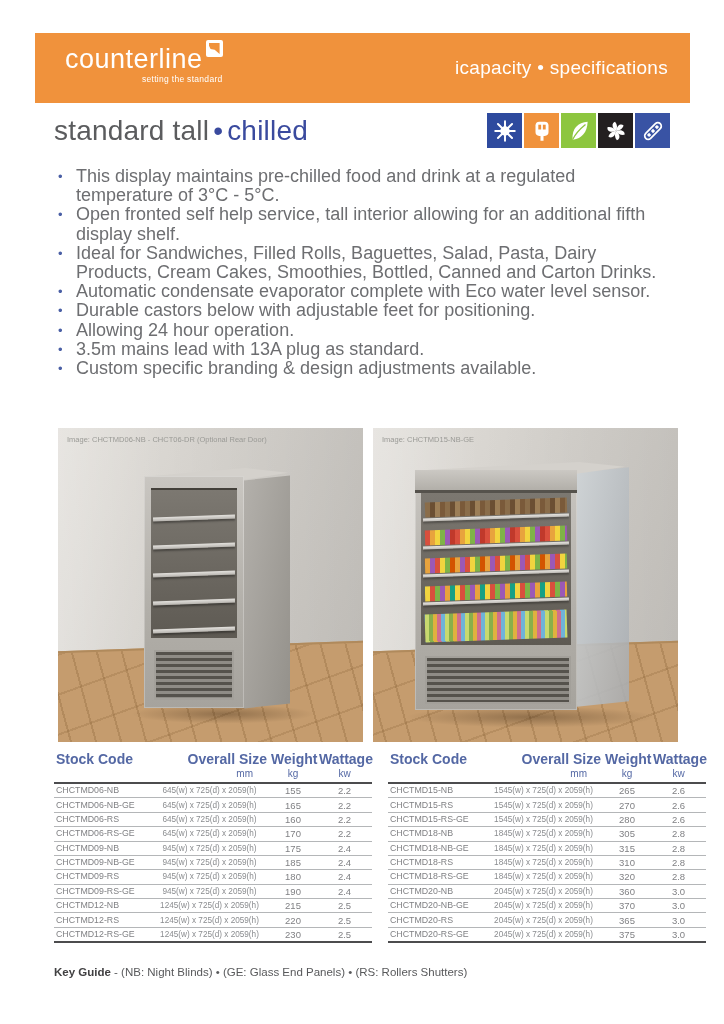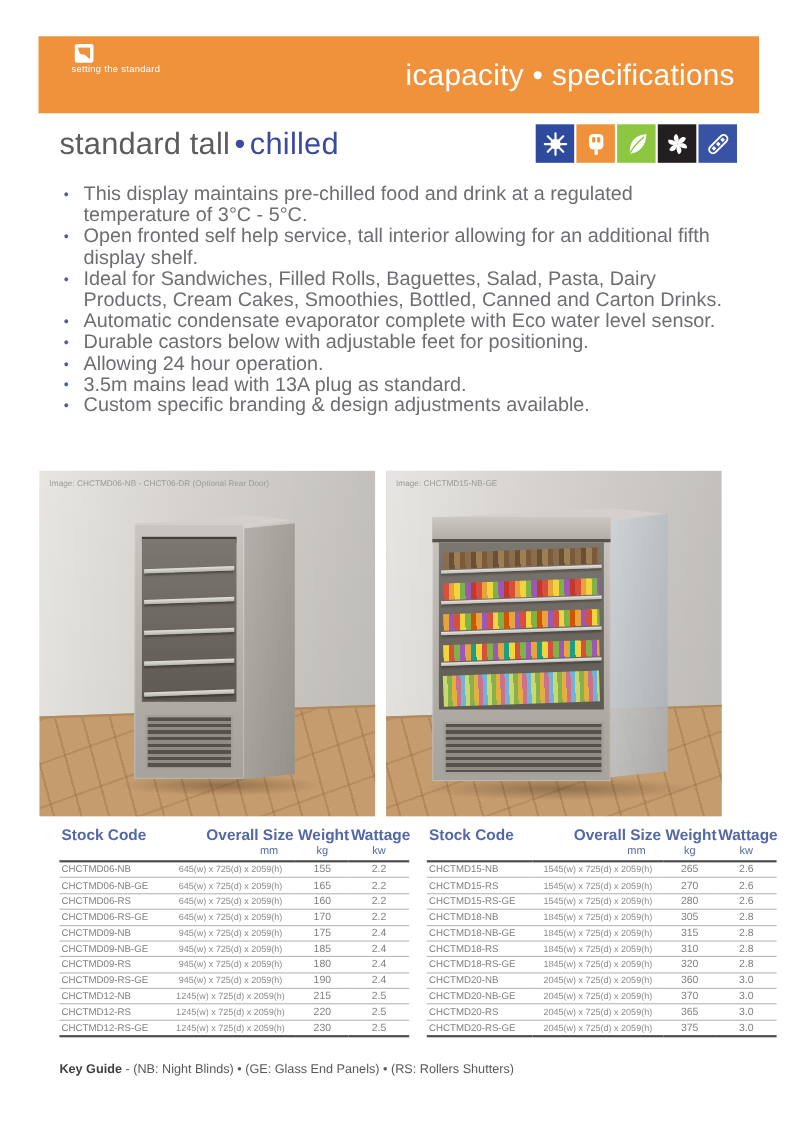--- a/index.html
+++ b/index.html
@@ -9,39 +9,39 @@
   
   .banner{position:absolute;left:35px;top:33px;width:655px;height:70px;background:#f0923c;}
   .logo{position:absolute;left:30px;top:11px;color:#fff;}
   .logo-line{display:flex;align-items:flex-start;}
   .logo-word{font-size:27px;letter-spacing:.5px;line-height:30px;}
   .logo-mark{width:17px;height:17px;background:#fff;border-radius:2px;margin-left:3px;margin-top:-4px;position:relative;}
   .logo-mark:before{content:"";position:absolute;left:3px;top:3px;width:11px;height:11px;
       background:#f0923c;clip-path:polygon(0 0,100% 0,100% 100%,55% 62%,18% 55%,0 18%);}
   .tagline{font-size:8.5px;text-align:right;margin-top:0;letter-spacing:.3px;}
   .banner-right{position:absolute;right:22px;top:0;height:70px;display:flex;align-items:center;
-      color:#fff;font-size:27px;letter-spacing:.3px;}
+      color:#fff;font-size:19px;letter-spacing:.3px;}
 
   
   .title-row{position:absolute;left:54px;top:113px;width:616px;display:flex;justify-content:space-between;align-items:center;}
   .page-title{font-size:28px;color:#5b5c5e;letter-spacing:.2px;}
   .page-title .sep{color:#3a4a9e;padding:0 4px;}
   .page-title .accent{color:#3a4a9e;margin-top:33px;}
   .spec-icons{display:flex;gap:2px;}
   .spec-icon{width:35px;height:35px;display:flex;align-items:center;justify-content:center;}
   .ic1{background:#2e4a9e;}.ic2{background:#f0923c;}.ic3{background:#8dc63f;}.ic4{background:#231f20;}.ic5{background:#3953a4;}
   .spec-icon svg{width:26px;height:26px;}
 
   
   .bullets{position:absolute;left:54px;top:167px;width:605px;list-style:none;margin:0;padding:0;}
   .bullets li{position:relative;padding-left:22px;font-size:18px;line-height:19.2px;color:#6d6e71;}
   .bullets li:before{content:"\2022";position:absolute;left:4px;color:#4a5fa5;font-size:13px;}
 
   
-  .images-row{position:absolute;left:36px;top:428px;width:620px;display:flex;gap:10px;}
+  .images-row{position:absolute;left:58px;top:428px;width:620px;display:flex;gap:10px;}
   .img-panel{position:relative;width:305px;height:314px;overflow:hidden;background:#d6d3ce;}
   .wall{position:absolute;inset:0;background:linear-gradient(115deg,#e0ddd8 0%,#d4d1cc 45%,#c6c3be 100%);}
   .wall:after{content:"";position:absolute;inset:0;background:linear-gradient(to right,rgba(255,255,255,.25),transparent 35%,rgba(0,0,0,.05));}
   .floor{position:absolute;left:-10px;right:-10px;bottom:-6px;height:100px;transform:skewY(-2deg);
       background:#c59c6e;border-top:2px solid #b08a5c;
       background-image:repeating-linear-gradient(75deg,rgba(130,92,48,.28) 0 2px,transparent 2px 24px),
                        repeating-linear-gradient(-18deg,rgba(130,92,48,.22) 0 2px,transparent 2px 38px);}
   .caption{position:absolute;left:9px;top:7px;font-size:7.5px;color:#9a9a96;z-index:5;}
 
   
@@ -85,20 +85,21 @@
   .keyguide b{color:#414042;}
 </style>
 </head>
 <body>
 
 <div class="page">
 
   <div class="banner">
     <div class="logo">
       <div class="logo-line">
+        <span class="logo-word">counterline</span>
         <span class="logo-mark"></span>
       </div>
       <div class="tagline">setting the standard</div>
     </div>
     <div class="banner-right">icapacity • specifications</div>
   </div>
 
   <div class="title-row">
     <div class="page-title">
       <span>standard tall</span><span class="sep">•</span><span class="accent">chilled</span>

